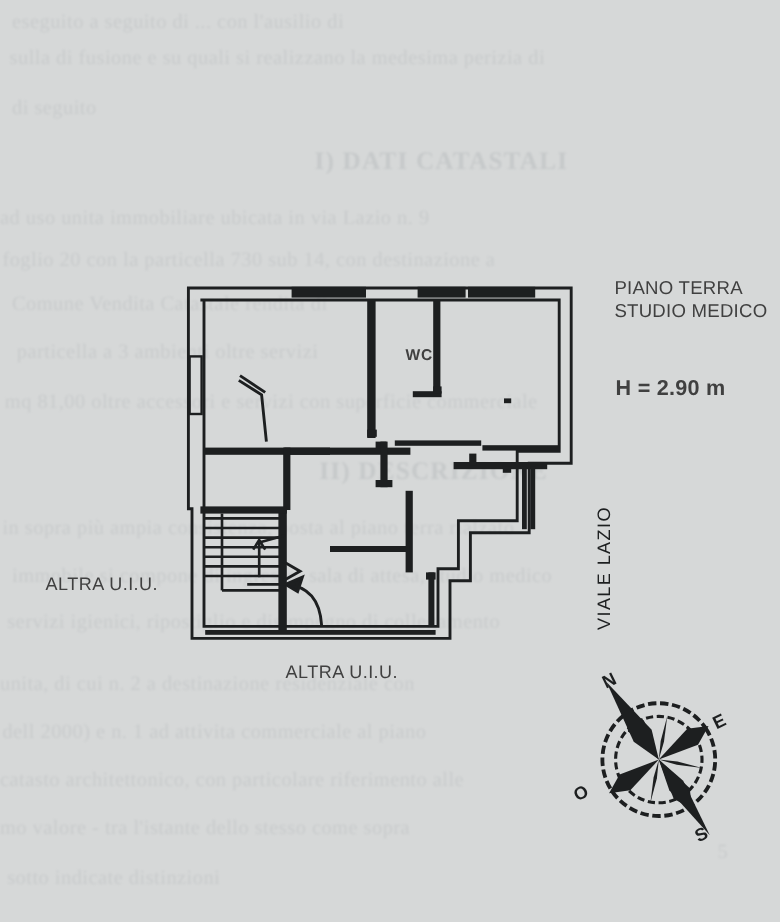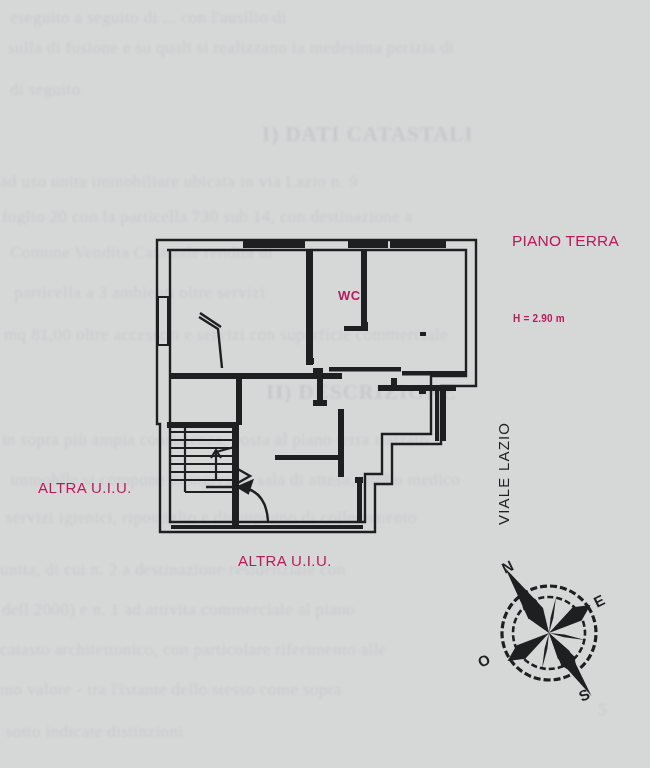--- a/index.html
+++ b/index.html
@@ -27,26 +27,26 @@
   }
   .bl{font-size:17px;letter-spacing:.4px;}
   .blh{font-size:21px;font-weight:bold;letter-spacing:1px;color:#a2a7aa;}
 
   
   #plan{position:absolute;left:0;top:0;width:650px;height:768px;}
 
   
   .lbl{
     position:absolute;
-    color:#be185d;
+    color:#404040;
     font-family:"Liberation Sans", sans-serif;
     white-space:nowrap;
   }
   #hdr{left:512px;top:231px;font-size:15.5px;line-height:19.2px;letter-spacing:.2px;}
-  #height-label{left:513px;top:313px;font-size:10px;font-weight:bold;letter-spacing:.2px;}
+  #height-label{left:513px;top:313px;font-size:18px;font-weight:bold;letter-spacing:.2px;}
   #wc-label{left:338px;top:288px;font-size:13px;letter-spacing:.5px;font-weight:bold;}
   #altra-left{left:38px;top:479px;font-size:15px;letter-spacing:.4px;}
   #altra-bottom{left:238px;top:552px;font-size:15px;letter-spacing:.4px;}
   #viale-lazio-wrap{position:absolute;left:495px;top:525px;}
   #viale-lazio-wrap span{
     display:block;
     transform:rotate(-90deg);
     transform-origin:left top;
     font-size:15px;letter-spacing:1.2px;color:#1d1f20;
     white-space:nowrap;
@@ -176,20 +176,21 @@
       <rect x="419" y="389" width="7" height="5"></rect>
       <rect x="420" y="332" width="6" height="4"></rect>
       <rect x="306" y="358" width="8" height="6"></rect>
       <rect x="361" y="322" width="7" height="6"></rect>
     </g>
   </g>
 </svg>
 
 <div class="lbl" id="hdr">
   <div>PIANO TERRA</div>
+  <div>STUDIO MEDICO</div>
 </div>
 
 <div class="lbl" id="height-label">H = 2.90 m</div>
 
 <div class="lbl" id="wc-label">WC</div>
 
 <div class="lbl" id="altra-left">ALTRA U.I.U.</div>
 
 <div class="lbl" id="altra-bottom">ALTRA U.I.U.</div>
 

